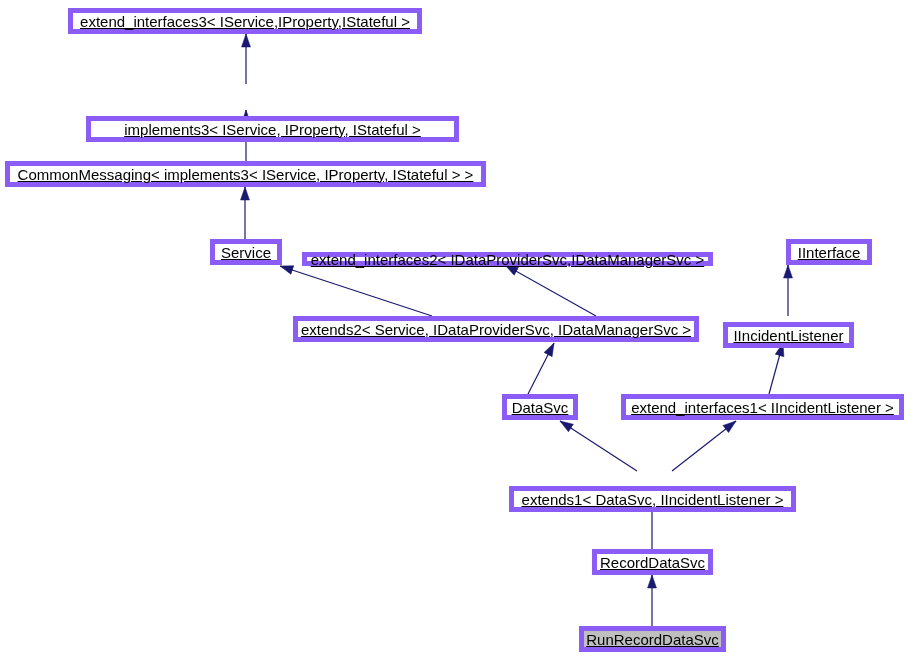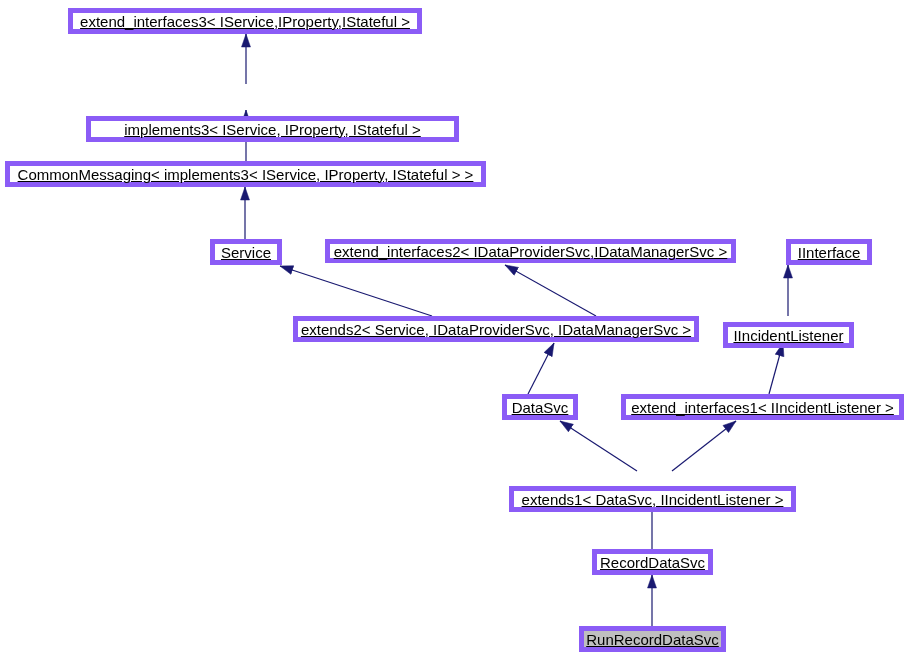--- a/index.html
+++ b/index.html
@@ -65,21 +65,21 @@
   </svg>
 
   <div class="node" style="left:68px;  top:8px;   width:354px; height:26px;">extend_interfaces3&lt; IService,IProperty,IStateful &gt;</div>
 
   <div class="node" style="left:86px;  top:84px;  width:373px; height:26px;margin-top:32px;">implements3&lt; IService, IProperty, IStateful &gt;</div>
 
   <div class="node" style="left:5px;   top:161px; width:481px; height:26px;">CommonMessaging&lt; implements3&lt; IService, IProperty, IStateful &gt; &gt;</div>
 
   <div class="node" style="left:210px; top:239px; width:72px;  height:26px;">Service</div>
 
-  <div class="node" style="left:302px; top:239px; width:411px; height:24px;margin-left:23px;">extend_interfaces2&lt; IDataProviderSvc,IDataManagerSvc &gt;</div>
+  <div class="node" style="left:302px; top:252px; width:411px; height:14px;">extend_interfaces2&lt; IDataProviderSvc,IDataManagerSvc &gt;</div>
 
   <div class="node" style="left:786px; top:239px; width:86px;  height:26px;">IInterface</div>
 
   <div class="node" style="left:293px; top:316px; width:406px; height:26px;">extends2&lt; Service, IDataProviderSvc, IDataManagerSvc &gt;</div>
 
   <div class="node" style="left:723px; top:316px; width:131px; height:26px;margin-top:6px;">IIncidentListener</div>
 
   <div class="node" style="left:502px; top:394px; width:76px;  height:26px;">DataSvc</div>
 
   <div class="node" style="left:621px; top:394px; width:283px; height:26px;">extend_interfaces1&lt; IIncidentListener &gt;</div>

